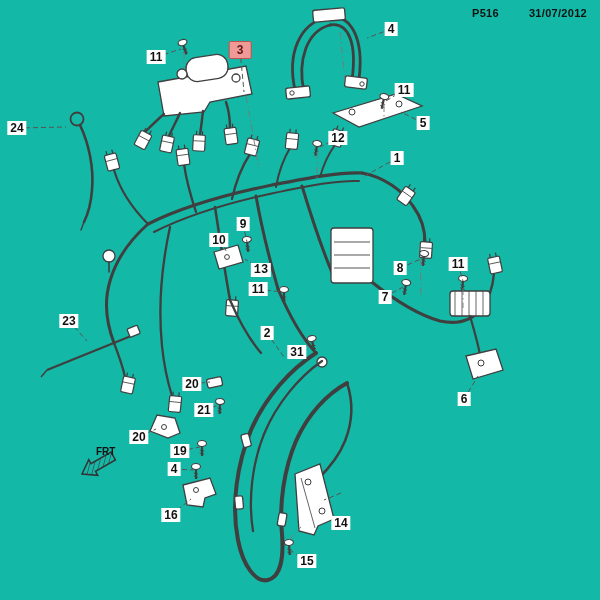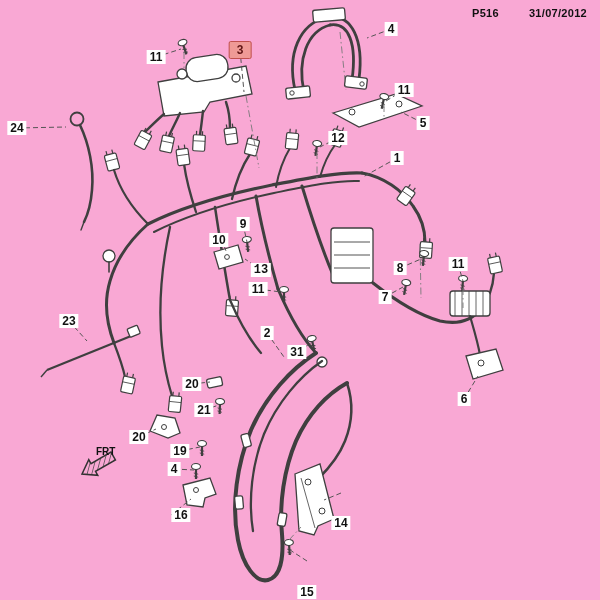--- a/index.html
+++ b/index.html
@@ -1,18 +1,18 @@
 <!DOCTYPE html>
 <html><head>
 <meta charset="utf-8">
 <style>
   * { margin:0; padding:0; box-sizing:border-box; }
   html,body { background:#fff; }
   #canvas {
-    position:relative; width:600px; height:600px; background:#f9a8d4;
+    position:relative; width:600px; height:600px; background:#14b8a6;
     font-family:"Liberation Sans", sans-serif; overflow:hidden; margin:0 auto;
   }
   #diagram-svg { position:absolute; left:0; top:0; z-index:1; }
   .wire  { fill:none; stroke:#3f3f3f; stroke-linecap:round; }
   .part  { fill:#ffffff; stroke:#3f3f3f; stroke-width:1.3; }
   .hole  { fill:none; stroke:#3f3f3f; stroke-width:1; }
   .cline { stroke:#787878; stroke-width:0.9; stroke-dasharray:7 3 1.5 3; fill:none; }
   .leader{ stroke:#555; stroke-width:1; stroke-dasharray:5 3; }
   .header{
     position:absolute; top:7px; right:13px; display:flex; gap:30px;
@@ -262,19 +262,19 @@
       <div class="callout" style="left: 385px; top: 297px;">7</div>
       <div class="callout" style="left: 458px; top: 264px;">11</div>
       <div class="callout" style="left: 69px; top: 321px;">23</div>
       <div class="callout" style="left: 267px; top: 333px;">2</div>
       <div class="callout" style="left: 297px; top: 352px;">31</div>
       <div class="callout" style="left: 192px; top: 384px; text-align: right;">20</div>
       <div class="callout" style="left: 204px; top: 410px;">21</div>
       <div class="callout" style="left: 139px; top: 437px;">20</div>
       <div class="callout" style="left: 180px; top: 451px;">19</div>
       <div class="callout" style="left: 174px; top: 469px;">4</div>
-      <div class="callout" style="left: 181px; top: 515px;">16</div>
+      <div class="callout" style="left: 171px; top: 515px;">16</div>
       <div class="callout" style="left: 464px; top: 399px;">6</div>
       <div class="callout" style="left: 341px; top: 493px; margin-top: 30px;">14</div>
-      <div class="callout" style="left: 307px; top: 561px; margin-top: 31px;">15</div>
+      <div class="callout" style="left: 307px; top: 561px;">15</div>
     </div>
 
 </div>
 
 </body></html>

